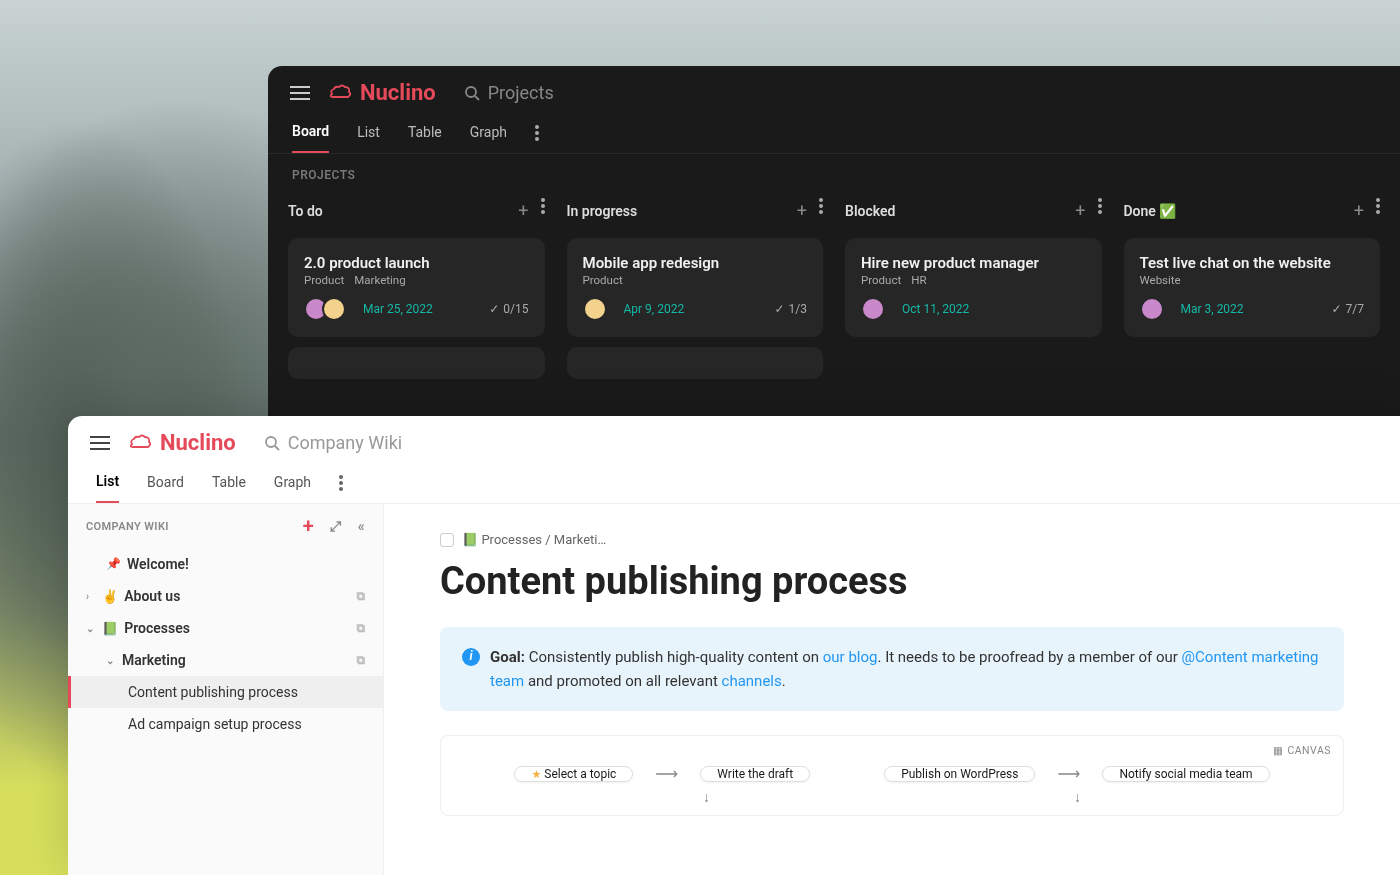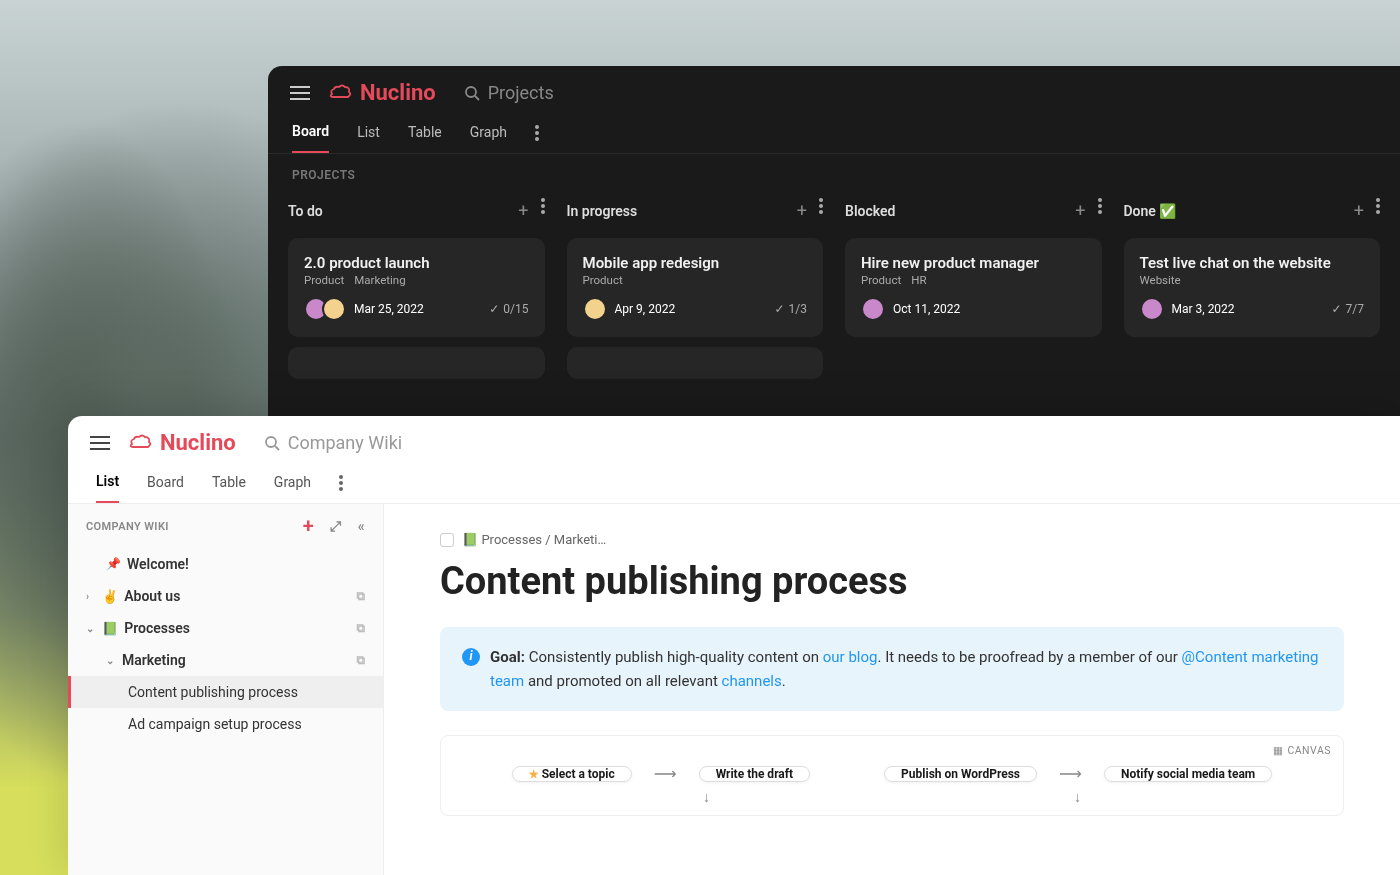--- a/index.html
+++ b/index.html
@@ -53,21 +53,21 @@
     background: #262626; border-radius: 10px; padding: 16px; margin-bottom: 10px; cursor: pointer;
   }
   .card.ghost { height: 22px; }
   .card-title { font-size: 15px; font-weight: 600; color: #f0f0f0; margin-bottom: 1px; }
   .card-tags { display: flex; gap: 10px; font-size: 11.5px; color: #aaa; margin-bottom: 10px; }
   .card-foot { display: flex; align-items: center; justify-content: space-between; }
   .avatars { display: flex; align-items: center; }
   .avatar { width: 24px; height: 24px; border-radius: 50%; border: 2px solid #262626; display: inline-block; margin-left: -6px; }
   .avatar:first-child { margin-left: 0; }
   .av1{background:#c888c9;} .av2{background:#f2d28c;} .av3{background:#f2d28c;} .av4{background:#c888c9;} .av5{background:#c888c9;}
-  .card-date { font-size: 12px; color: #ffffff; margin-left: 8px;}
+  .card-date { font-size: 12px; color: #14b8a6; margin-left: 17px;}
   .card-check { font-size: 12px; color: #aaa; display:flex; align-items:center; gap:4px;}
   .check-mark{font-size:12px;}
 
   
   .light-win {
     position: absolute; left: 68px; top: 416px; right: 0; bottom: 0;
     background: #fff; color: #1a1a1a; border-radius: 14px 0 0 0;
     overflow: hidden; box-shadow: 0 -8px 40px rgba(0,0,0,0.15);
     display: flex; flex-direction: column;
   }
@@ -103,21 +103,21 @@
   .page-title { font-size:38px; font-weight:700; color:#222; margin-bottom:24px;}
   .goal-box{background:#e8f4fb; border-radius:8px; padding:18px 22px; font-size:15px; color:#333; line-height:1.6; display:flex; gap:10px;}
   .info-icon{width:18px;height:18px;background:#2196f3;border-radius:50%;flex-shrink:0;margin-top:3px;position:relative;}
   .info-icon::after{content:"i";color:#fff;font-size:12px;font-weight:700;font-style:italic;position:absolute;left:50%;top:50%;transform:translate(-50%,-50%);}
   .goal-link{color:#2196f3;}
   .bold-gl{font-weight:700;}
 
   .canvas-area{margin-top:24px;border:1px solid #eee;border-radius:8px;padding:28px 40px 10px;position:relative;}
   .canvas-badge{position:absolute;top:8px;right:12px;font-size:10.5px;color:#888;letter-spacing:0.5px;display:flex;align-items:center;gap:4px;}
   .canvas-row{display:flex;align-items:center;gap:22px;justify-content:center;}
-  .canvas-node{border:1px solid #ddd;border-radius:8px;padding:0 16px;font-size:12px;text-align:center;box-shadow:0 1px 3px rgba(0,0,0,0.06);min-width:80px;font-weight:bold;}
+  .canvas-node{border:1px solid #ddd;border-radius:8px;padding:0 16px;font-size:12px;text-align:center;box-shadow:0 1px 3px rgba(0,0,0,0.06);min-width:80px;}
   .canvas-arrow{font-size:16px;color:#888;}
   .star{color:#f6b042;font-size:11px;margin-right:3px;}
   .canvas-arrows-down{display:flex;justify-content:space-around;margin-top:6px;padding:0 40px;}
   .arrow-down{color:#888;font-size:14px;}
 
   svg{display:block;}
 </style>
 </head>
 <body>
 

